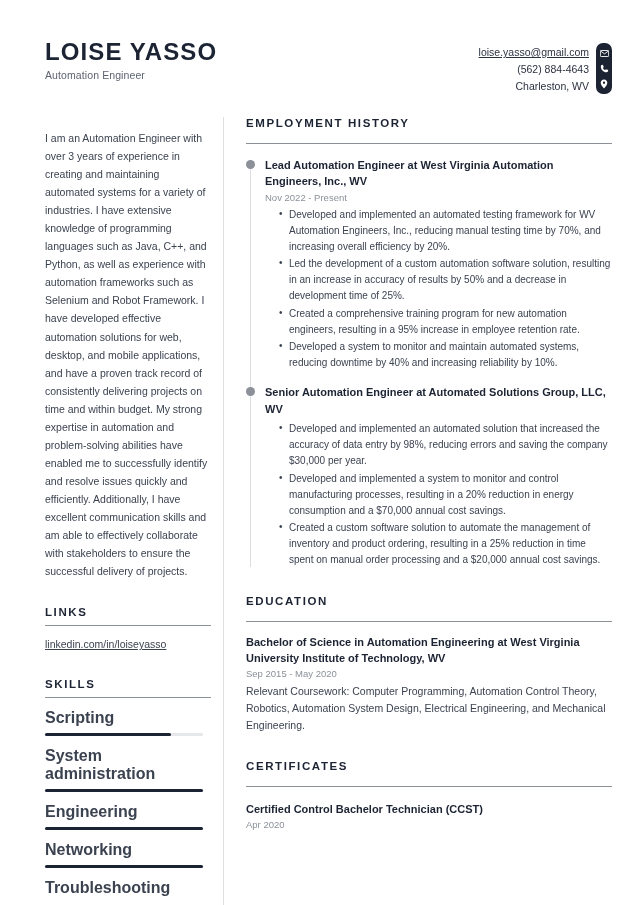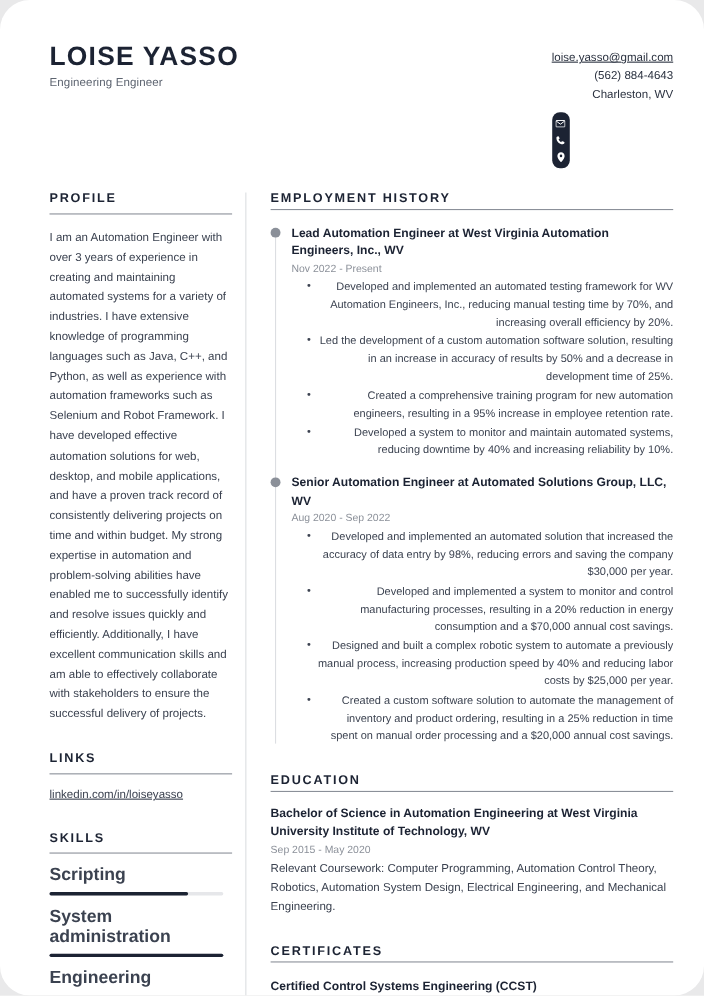--- a/index.html
+++ b/index.html
@@ -11,21 +11,20 @@
     font-family: "Liberation Sans", sans-serif;
   }
 
   .page {
     position: relative;
     width: 640px;
     height: 905px;
     background: #ffffff;
     overflow: hidden;
     padding: 0;
-    border-radius: 27px;
   }
 
   
   .header {
     display: flex;
     align-items: flex-start;
     justify-content: space-between;
     padding: 38px 28px 0 45px;
   }
 
@@ -43,21 +42,20 @@
     color: #5d6470;
     margin-top: 3px;
     letter-spacing: .1px;
   }
 
   .contact-wrap {
     display: flex;
     align-items: flex-start;
     gap: 7px;
     margin-top: 5px;
-    flex-direction: column;
   }
 
   .contact-lines {
     text-align: right;
     font-size: 10.5px;
     color: #2b3240;
     line-height: 1.62;
     padding-top: 1px;
   }
   .contact-lines a,
@@ -121,21 +119,21 @@
     padding-bottom: 7px;
     border-bottom: 1.5px solid #8b9099;
   }
   .sec { margin-bottom: 26px; }
   .sec-head-right {
     font-size: 11.5px;
     font-weight: bold;
     letter-spacing: 1.6px;
     color: #1c2333;
     text-transform: uppercase;
-    padding-bottom: 3px;
+    padding-bottom: 14px;
     border-bottom: 1.5px solid #8b9099;
   }
 
   
   .profile-text {
     margin-top: 12px;
     font-size: 10.5px;
     line-height: 1.72;
     color: #3b4250;
     text-align: left;
@@ -206,21 +204,20 @@
   }
   .job-date {
     font-size: 9.5px;
     color: #8b9099;
     margin-top: 2px;
   }
   .bullets {
     margin: 4px 0 0 0;
     padding-left: 24px;
     list-style: none;
-    text-align: right;
   }
   .bullets li {
     position: relative;
     font-size: 10px;
     line-height: 1.62;
     color: #3b4250;
     margin-bottom: 1px;
   }
   .bullets li::before {
     content: "\2022";
@@ -256,21 +253,21 @@
   .sec-tight { margin-bottom: 22px; }
 </style>
 </head>
 <body>
 
 <div class="page">
 
   <div class="header">
     <div>
       <div class="name">LOISE YASSO</div>
-      <div class="job-title">Engineering Engineer</div>
+      <div class="job-title">Automation Engineer</div>
     </div>
 
     <div class="contact-wrap">
       <div class="contact-lines">
         <div class="email">loise.yasso@gmail.com</div>
         <div>(562) 884-4643</div>
         <div>Charleston, WV</div>
       </div>
       <div class="icon-pill">
         <span>
@@ -292,21 +289,20 @@
         </span>
       </div>
     </div>
   </div>
 
   <div class="body">
 
     <div class="col-left">
 
       <div class="sec">
-        <div class="sec-head">PROFILE</div>
         <div class="profile-text">I am an Automation Engineer with over 3 years of experience in creating and maintaining automated systems for a variety of industries. I have extensive knowledge of programming languages such as Java, C++, and Python, as well as experience with automation frameworks such as Selenium and Robot Framework. I have developed effective automation solutions for web, desktop, and mobile applications, and have a proven track record of consistently delivering projects on time and within budget. My strong expertise in automation and problem-solving abilities have enabled me to successfully identify and resolve issues quickly and efficiently. Additionally, I have excellent communication skills and am able to effectively collaborate with stakeholders to ensure the successful delivery of projects.</div>
       </div>
 
       <div class="sec">
         <div class="sec-head">LINKS</div>
         <a class="link-item" href="#">linkedin.com/in/loiseyasso</a>
       </div>
 
       <div class="sec sec-tight">
         <div class="sec-head">SKILLS</div>
@@ -366,45 +362,43 @@
               <li>Developed and implemented an automated testing framework for WV Automation Engineers, Inc., reducing manual testing time by 70%, and increasing overall efficiency by 20%.</li>
               <li>Led the development of a custom automation software solution, resulting in an increase in accuracy of results by 50% and a decrease in development time of 25%.</li>
               <li>Created a comprehensive training program for new automation engineers, resulting in a 95% increase in employee retention rate.</li>
               <li>Developed a system to monitor and maintain automated systems, reducing downtime by 40% and increasing reliability by 10%.</li>
             </ul>
           </div>
 
           <div class="tl-item">
             <div class="tl-dot"></div>
             <div class="job-title-line">Senior Automation Engineer at Automated Solutions Group, LLC, WV</div>
-            <div class="job-date">Aug 2020 - Sep 2022</div>
             <ul class="bullets">
               <li>Developed and implemented an automated solution that increased the accuracy of data entry by 98%, reducing errors and saving the company $30,000 per year.</li>
               <li>Developed and implemented a system to monitor and control manufacturing processes, resulting in a 20% reduction in energy consumption and a $70,000 annual cost savings.</li>
-              <li>Designed and built a complex robotic system to automate a previously manual process, increasing production speed by 40% and reducing labor costs by $25,000 per year.</li>
               <li>Created a custom software solution to automate the management of inventory and product ordering, resulting in a 25% reduction in time spent on manual order processing and a $20,000 annual cost savings.</li>
             </ul>
           </div>
 
         </div>
       </div>
 
       <div class="sec">
         <div class="sec-head-right">EDUCATION</div>
         <div class="entry">
           <div class="entry-title">Bachelor of Science in Automation Engineering at West Virginia University Institute of Technology, WV</div>
           <div class="entry-date">Sep 2015 - May 2020</div>
           <div class="entry-desc">Relevant Coursework: Computer Programming, Automation Control Theory, Robotics, Automation System Design, Electrical Engineering, and Mechanical Engineering.</div>
         </div>
       </div>
 
       <div class="sec">
         <div class="sec-head-right">CERTIFICATES</div>
         <div class="cert-entry">
-          <div class="entry-title">Certified Control Systems Engineering (CCST)</div>
+          <div class="entry-title">Certified Control Bachelor Technician (CCST)</div>
           <div class="entry-date">Apr 2020</div>
         </div>
       </div>
 
     </div>
   </div>
 
 </div>
 
 </body></html>

